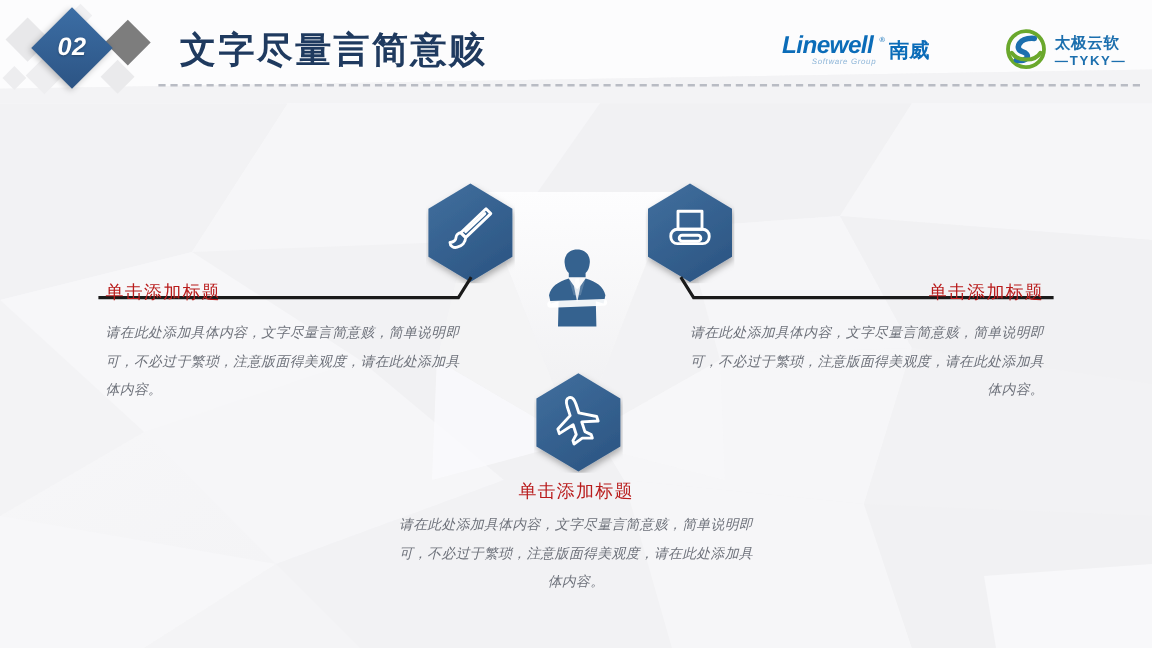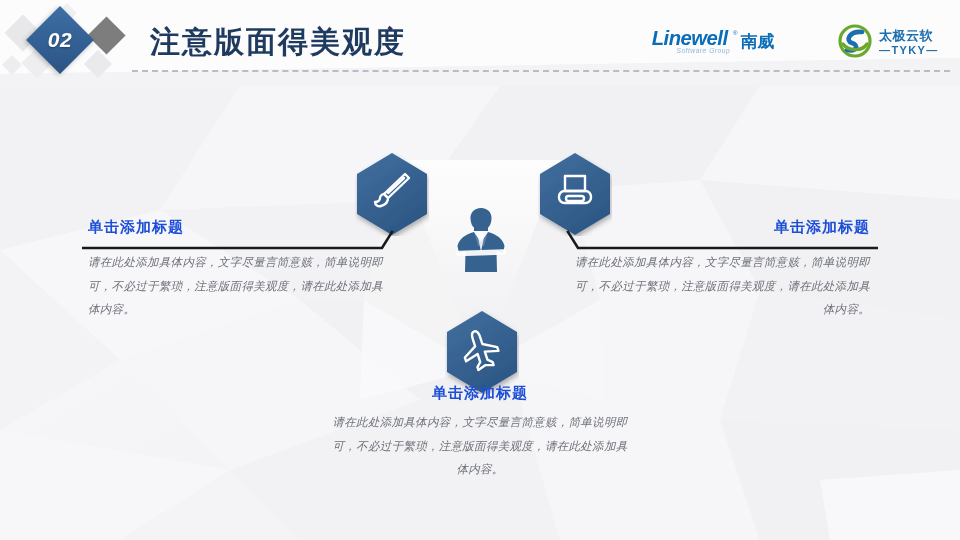--- a/index.html
+++ b/index.html
@@ -76,22 +76,23 @@
   .person { position:absolute; left:452px; top:204px; width:58px; height:70px; }
 
   
   .bracket { position:absolute; }
   .br-left  { left:82px;  top:230px; width:312px; height:22px; }
   .br-right { left:566px; top:230px; width:312px; height:22px; }
 
   
   .block { position:absolute; }
   .blk-title {
-    font-size:15px; color:#1d4ed8; font-weight:700; letter-spacing:1px;
+    font-size:15px; color:#b91c1c; font-weight:400; letter-spacing:1px;
     white-space:nowrap;
+    margin-top:16px;
   }
   .blk-body {
     font-size:11.5px; color:#6d717a; line-height:2.05; letter-spacing:.3px;font-style:italic;
   }
 
   .blk-left  { left:88px;  top:218px; width:300px; text-align:left; }
   .blk-right { left:570px; top:218px; width:300px; text-align:right; }
   .blk-bottom{ left:330px; top:384px; width:300px; text-align:center; }
   .blk-bottom .blk-title { margin-bottom:8px; }
   .blk-left .blk-title  { margin-bottom:14px; }
@@ -144,21 +145,21 @@
 
   <div class="diamond dia-l1"></div>
   <div class="diamond dia-l5"></div>
   <div class="diamond dia-l2"></div>
   <div class="diamond dia-l3"></div>
   <div class="diamond dia-l4"></div>
   <div class="diamond dia-gray"></div>
   <div class="diamond dia-blue"></div>
   <div class="dia-num">02</div>
 
-  <div class="slide-title">注意版面得美观度</div>
+  <div class="slide-title">文字尽量言简意赅</div>
 
   <svg class="logo-linewell" viewBox="0 0 200 34" width="200" height="30">
     <g fill="#0b6cb8" font-family="Liberation Sans, sans-serif">
       <text x="0" y="21" font-size="23" font-weight="bold" font-style="italic" letter-spacing="-0.6">Linewell</text>
       <text x="92" y="10" font-size="7">®</text>
       <text x="101" y="24" font-size="19" font-weight="bold">南威</text>
     </g>
     <text x="28" y="31" fill="#8fb6d8" font-size="7.5" font-style="italic" font-family="Liberation Sans, sans-serif" letter-spacing="0.6">Software Group</text>
   </svg>
 

